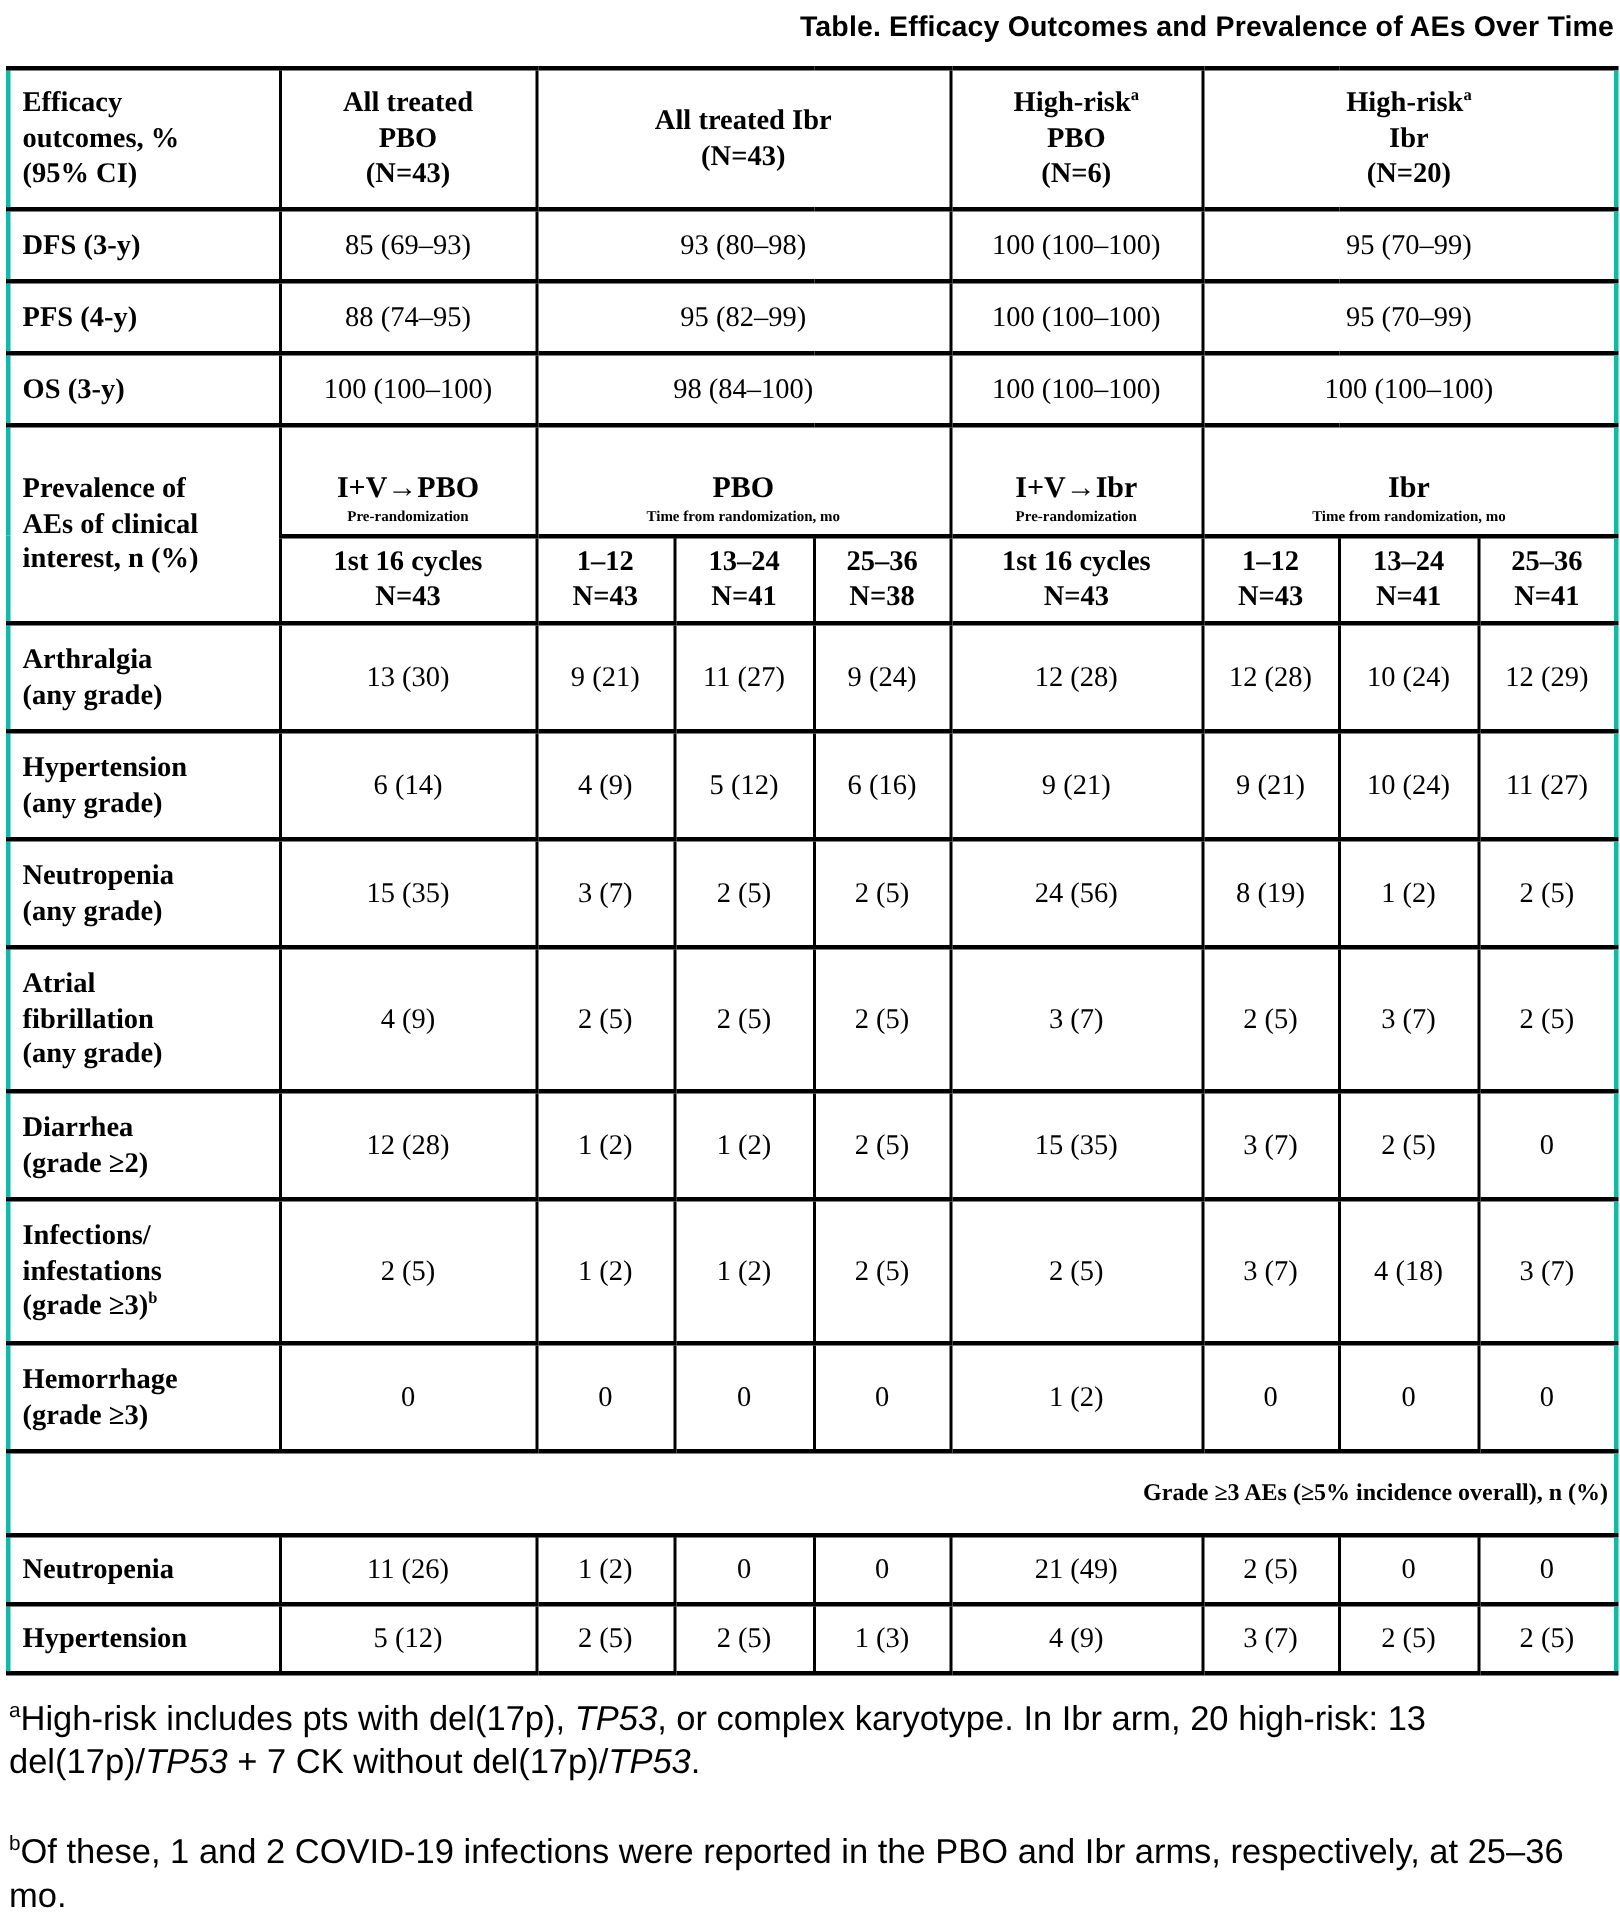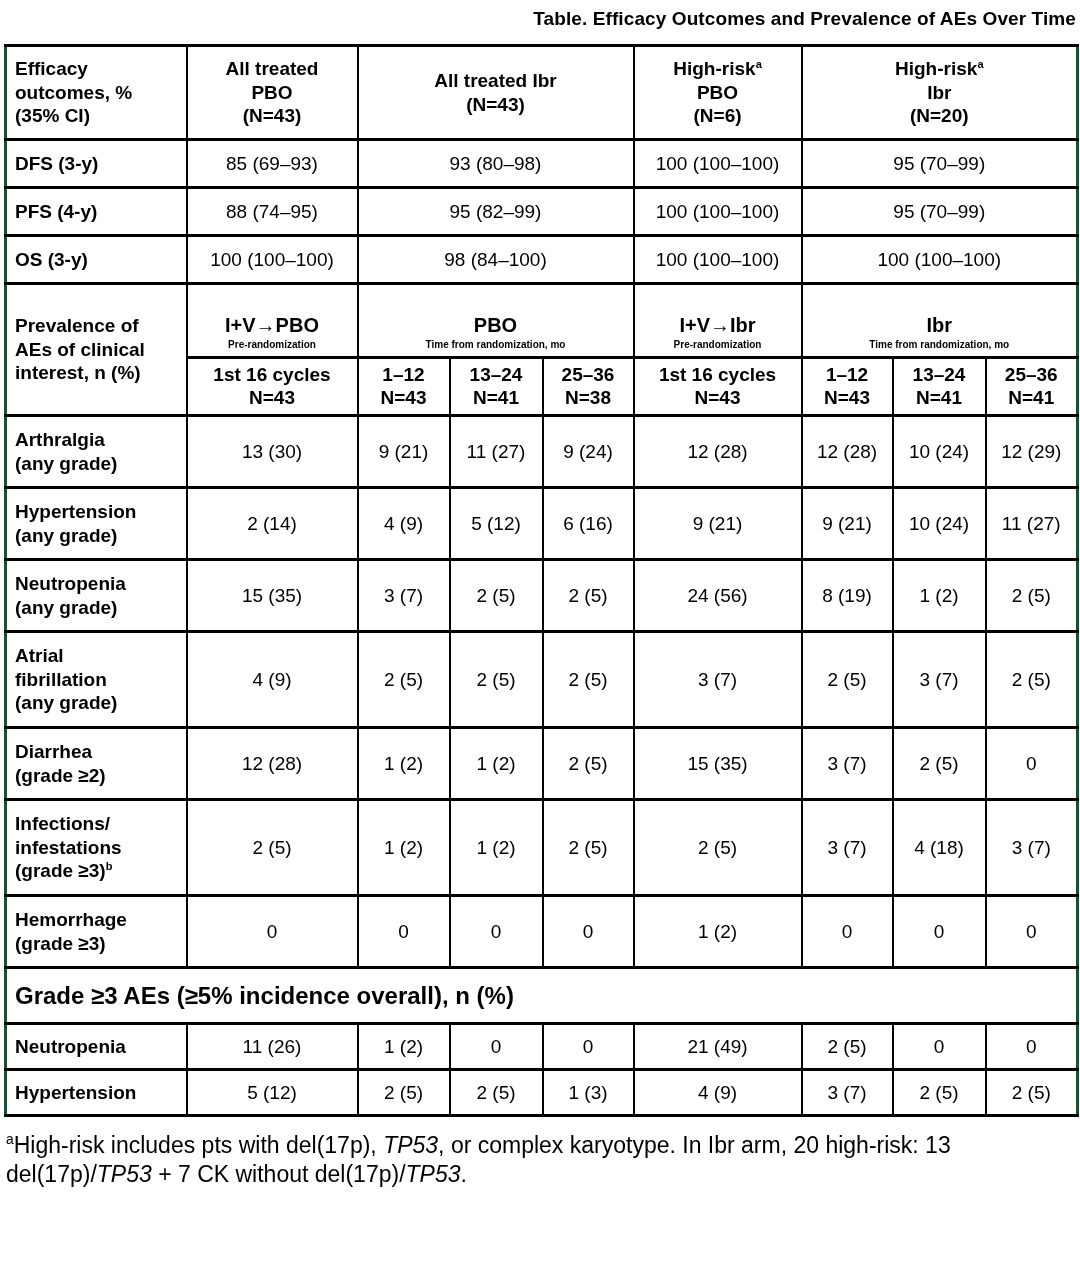--- a/index.html
+++ b/index.html
@@ -19,45 +19,46 @@
     font-size: 19px;
     font-weight: bold;
     margin: 0 0 14px 4px;
     letter-spacing: 0.1px;
     text-align: right;
   }
   table.main {
     border-collapse: collapse;
     table-layout: fixed;
     width: 1072px;
-    border: 3px solid #14532d;
+    border: 3px solid #14b8a6;
+    font-family: Liberation Serif, serif;
   }
   th, td {
     border-left: 2px solid #000;
     border-right: 2px solid #000;
     border-top: 3px solid #000;
     border-bottom: 3px solid #000;
     text-align: center;
     vertical-align: middle;
     padding: 4px 4px;
     font-size: 19px;
     line-height: 1.25;
     overflow: hidden;
   }
   th { font-weight: bold; }
   td.rowlabel, th.corner {
     text-align: left;
     font-weight: bold;
     padding-left: 8px;
   }
   td.section {
-    text-align: left;
+    text-align: right;
     font-weight: bold;
     padding-left: 8px;
-    font-size: 24px;
+    font-size: 16px;
   }
   .grp-top { font-size: 20px; font-weight: bold; margin-top: 24px; }
   .grp-sub { font-size: 10px; font-weight: bold; margin-top: 1px; }
   sup { font-size: 0.58em; vertical-align: super; line-height: 0; }
   tr.r94  { height: 94px; }
   tr.r48  { height: 48px; }
   tr.r72  { height: 72px; }
   tr.r58  { height: 58px; }
   tr.r96  { height: 96px; }
   tr.r56  { height: 56px; }
@@ -87,21 +88,21 @@
     <col style="width:91px">
       <col style="width:93px">
       <col style="width:92px">
   </colgroup>
 
   <tbody>
       <tr class="r94">
     <th class="corner">
       <span>Efficacy</span><br>
       <span>outcomes, %</span><br>
-      <span>(35% CI)</span>
+      <span>(95% CI)</span>
     </th>
     <th>
       <span>All treated</span><br>
       <span>PBO</span><br>
       <span>(N=43)</span>
     </th>
     <th colspan="3">
       <span>All treated Ibr</span><br>
       <span>(N=43)</span>
     </th>
@@ -186,21 +187,21 @@
     <td>12 (28)</td>
     <td>12 (28)</td>
     <td>10 (24)</td>
     <td>12 (29)</td>
   </tr>
   <tr class="r72">
     <td class="rowlabel">
       <span>Hypertension</span><br>
       <span>(any grade)</span>
     </td>
-    <td>2 (14)</td>
+    <td>6 (14)</td>
     <td>4 (9)</td>
     <td>5 (12)</td>
     <td>6 (16)</td>
     <td>9 (21)</td>
     <td>9 (21)</td>
     <td>10 (24)</td>
     <td>11 (27)</td>
   </tr>
   <tr class="r72">
     <td class="rowlabel">
@@ -298,13 +299,14 @@
     <td>4 (9)</td>
     <td>3 (7)</td>
     <td>2 (5)</td>
     <td>2 (5)</td>
   </tr>
 </tbody>
   </table>
 
 <div class="footnotes">
   <p class="footnote"><sup>a</sup><span><span>High-risk includes pts with del(17p), </span><i>TP53</i><span>, or complex karyotype. In Ibr arm, 20 high-risk: 13 del(17p)/</span><i>TP53</i><span> + 7 CK without del(17p)/</span><i>TP53</i><span>.</span></span></p>
+  <p class="footnote"><sup>b</sup><span><span>Of these, 1 and 2 COVID-19 infections were reported in the PBO and Ibr arms, respectively, at 25–36 mo.</span></span></p>
 </div>
 
 </body></html>

